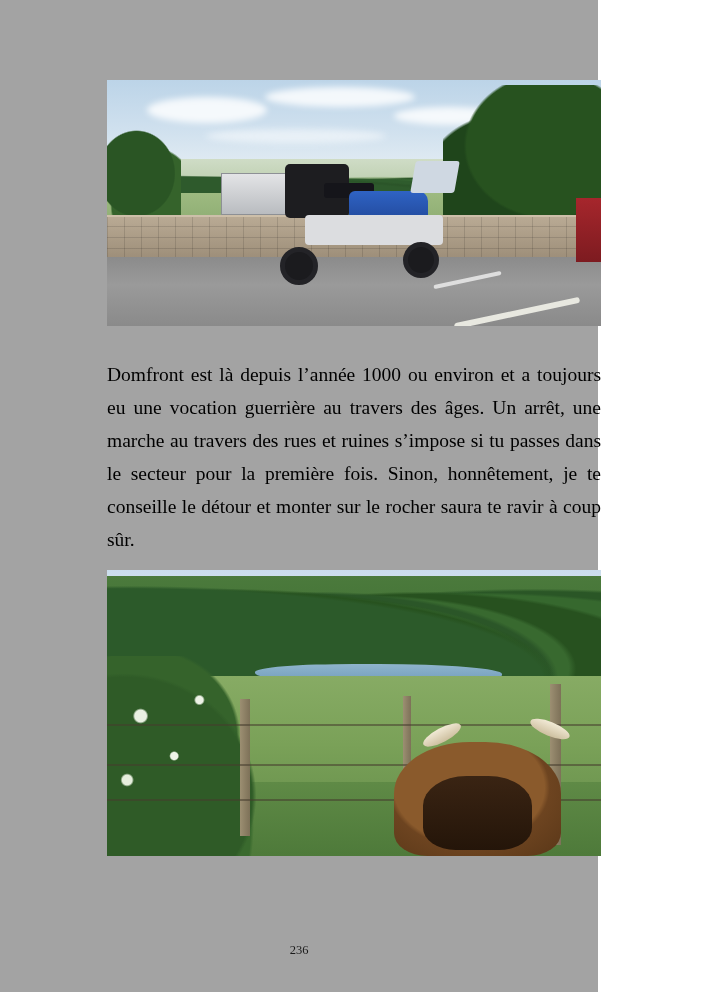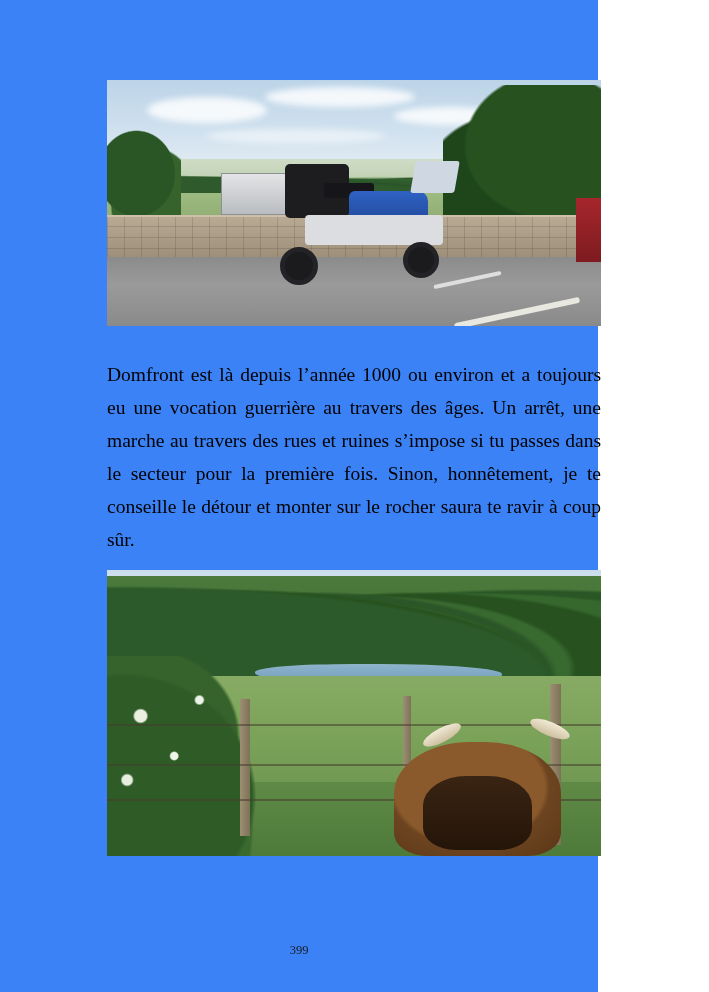--- a/index.html
+++ b/index.html
@@ -13,21 +13,21 @@
     height: 992px;
     font-family: "Liberation Serif", serif;
     color: #000000;
     position: relative;
     overflow: hidden;
   }
   .page {
     width: 598px;
     height: 992px;
     position: relative;
-    background: #3b82f6;
+    background: #a3a3a3;
   }
   .content {
     position: absolute;
     left: 107px;
     top: 80px;
     width: 494px;
   }
 
   
   .figure {
@@ -296,14 +296,14 @@
         <div class="wire wire3"></div>
         <div class="cow"></div>
         <div class="horn h-left"></div>
         <div class="horn h-right"></div>
         <div class="cow-face"></div>
       </div>
     </div>
 
   </div>
 
-  <div class="folio">399</div>
+  <div class="folio">236</div>
 </div>
 
 </body></html>

